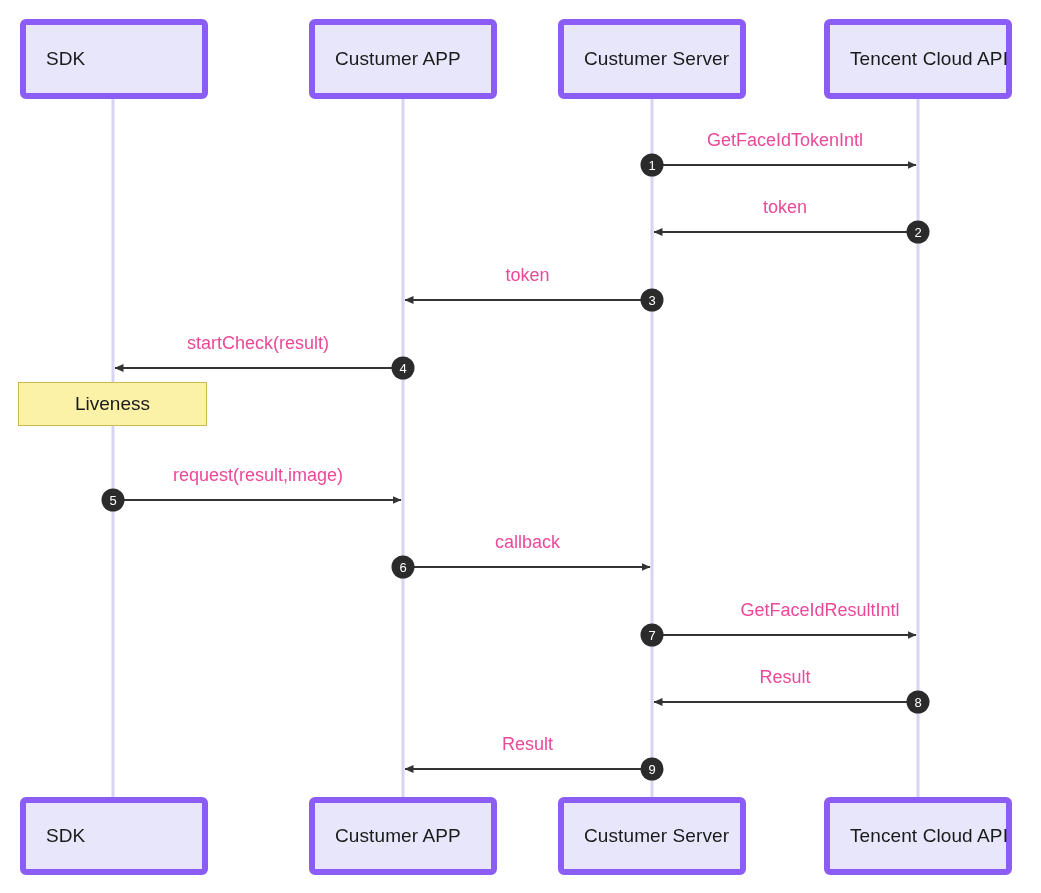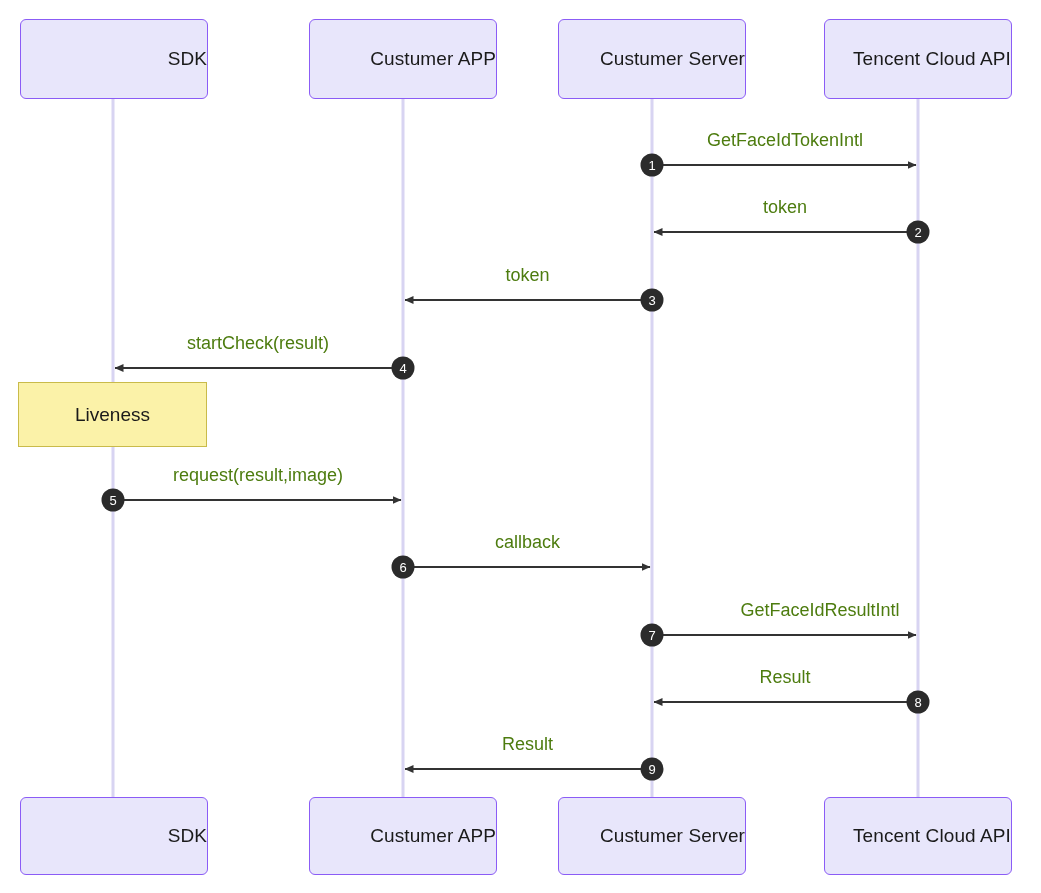--- a/index.html
+++ b/index.html
@@ -21,25 +21,25 @@
     position: absolute;
     left: 0;
     top: 0;
     width: 1041px;
     height: 893px;
   }
   .participant-box {
     position: absolute;
     box-sizing: border-box;
     background: #e8e6fb;
-    border: 1px solid #8b5cf6;
+    border: 6px solid #8b5cf6;
     border-radius: 6px;
     display: flex;
     align-items: center;
-    justify-content: flex-end;
+    justify-content: flex-start;
     padding-left: 20px;
   }
   .participant-label {
     font-size: 19px;
     color: #1a1a1a;
     letter-spacing: 0.1px;
     white-space: nowrap;
   }
   .activation-box {
     position: absolute;
@@ -51,21 +51,21 @@
     justify-content: center;
   }
   .activation-label {
     font-size: 19px;
     color: #1a1a1a;
     white-space: nowrap;
   }
   .msg-label {
     position: absolute;
     font-size: 18px;
-    color: #4d7c0f;
+    color: #ec4899;
     white-space: nowrap;
     transform: translate(-50%, -100%);
     text-align: center;
   }
   .seq-badge {
     position: absolute;
     width: 23px;
     height: 23px;
     border-radius: 50%;
     background: #2b2b2b;
@@ -130,21 +130,21 @@
         <span class="participant-label">Custumer APP</span>
       </div>
       <div class="participant-box" style="left: 558px; top: 797px; width: 188px; height: 78px;">
         <span class="participant-label">Custumer Server</span>
       </div>
       <div class="participant-box" style="left: 824px; top: 797px; width: 188px; height: 78px;">
         <span class="participant-label">Tencent Cloud API</span>
       </div>
     </div>
   <div id="activations-layer">
-      <div class="activation-box" style="left: 18px; top: 382px; width: 189px; height: 65px;">
+      <div class="activation-box" style="left: 18px; top: 382px; width: 189px; height: 44px;">
         <span class="activation-label">Liveness</span>
       </div>
     </div>
   <div id="labels-layer">
       <div class="msg-label" style="left: 785px; top: 151px;">GetFaceIdTokenIntl</div>
       <div class="msg-label" style="left: 785px; top: 218px;">token</div>
       <div class="msg-label" style="left: 527.5px; top: 286px;">token</div>
       <div class="msg-label" style="left: 258px; top: 354px;">startCheck(result)</div>
       <div class="msg-label" style="left: 258px; top: 486px;">request(result,image)</div>
       <div class="msg-label" style="left: 527.5px; top: 553px;">callback</div>

